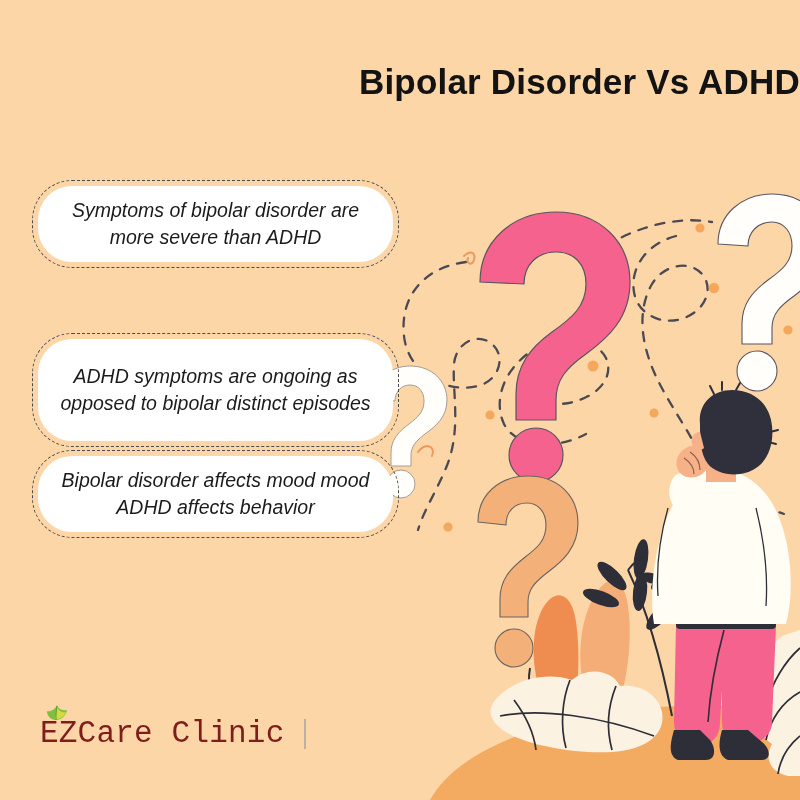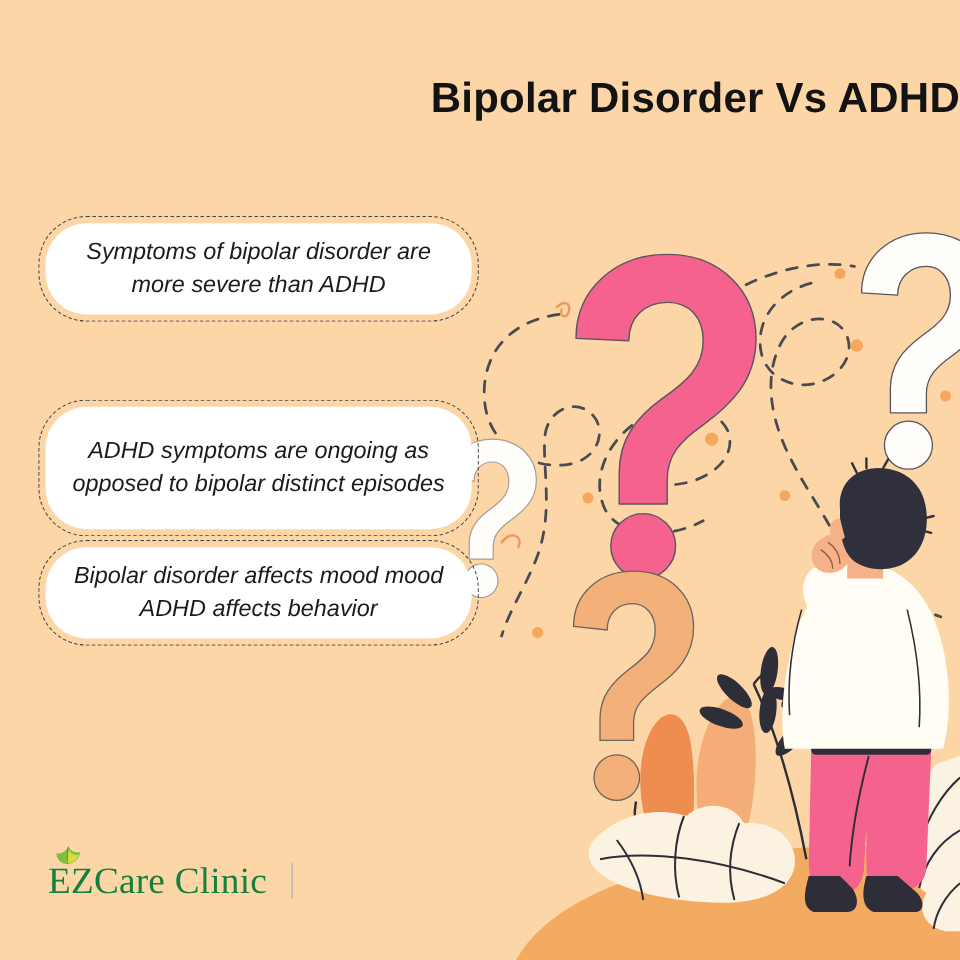--- a/index.html
+++ b/index.html
@@ -60,23 +60,23 @@
 
   
   .footer{
     position:absolute;
     left:40px;top:716px;
     display:flex;align-items:center;
     z-index:8;
   }
   .brand{
     position:relative;
-    font-family:Liberation Serif, serif;
+    font-family:Liberation Mono, monospace;
     font-size:31px;
-    color:#15803d;
+    color:#7f1d1d;
     letter-spacing:.2px;
     white-space:nowrap;
   }
   .leaf-icon{
     position:absolute;
     left:4px;top:-13px;
     width:26px;height:24px;
   }
   .divider{
     width:1.5px;height:30px;

